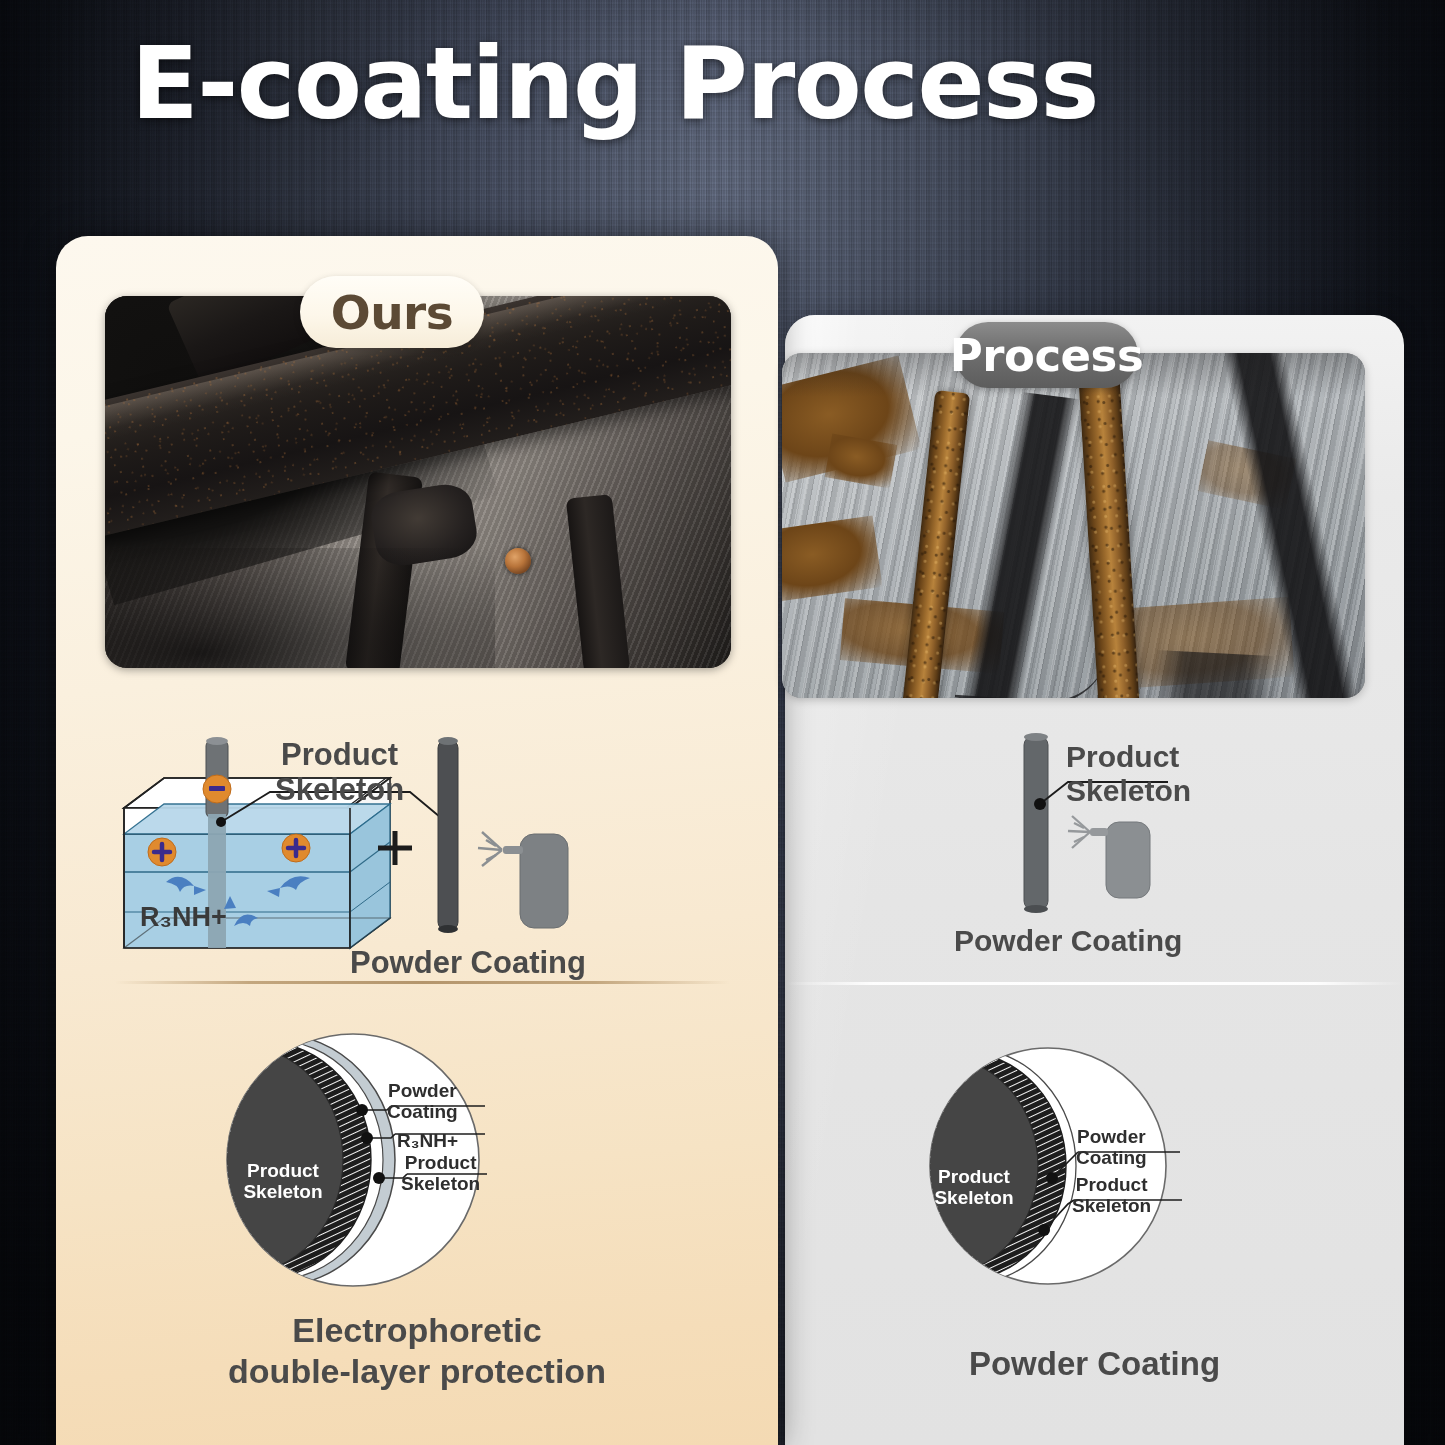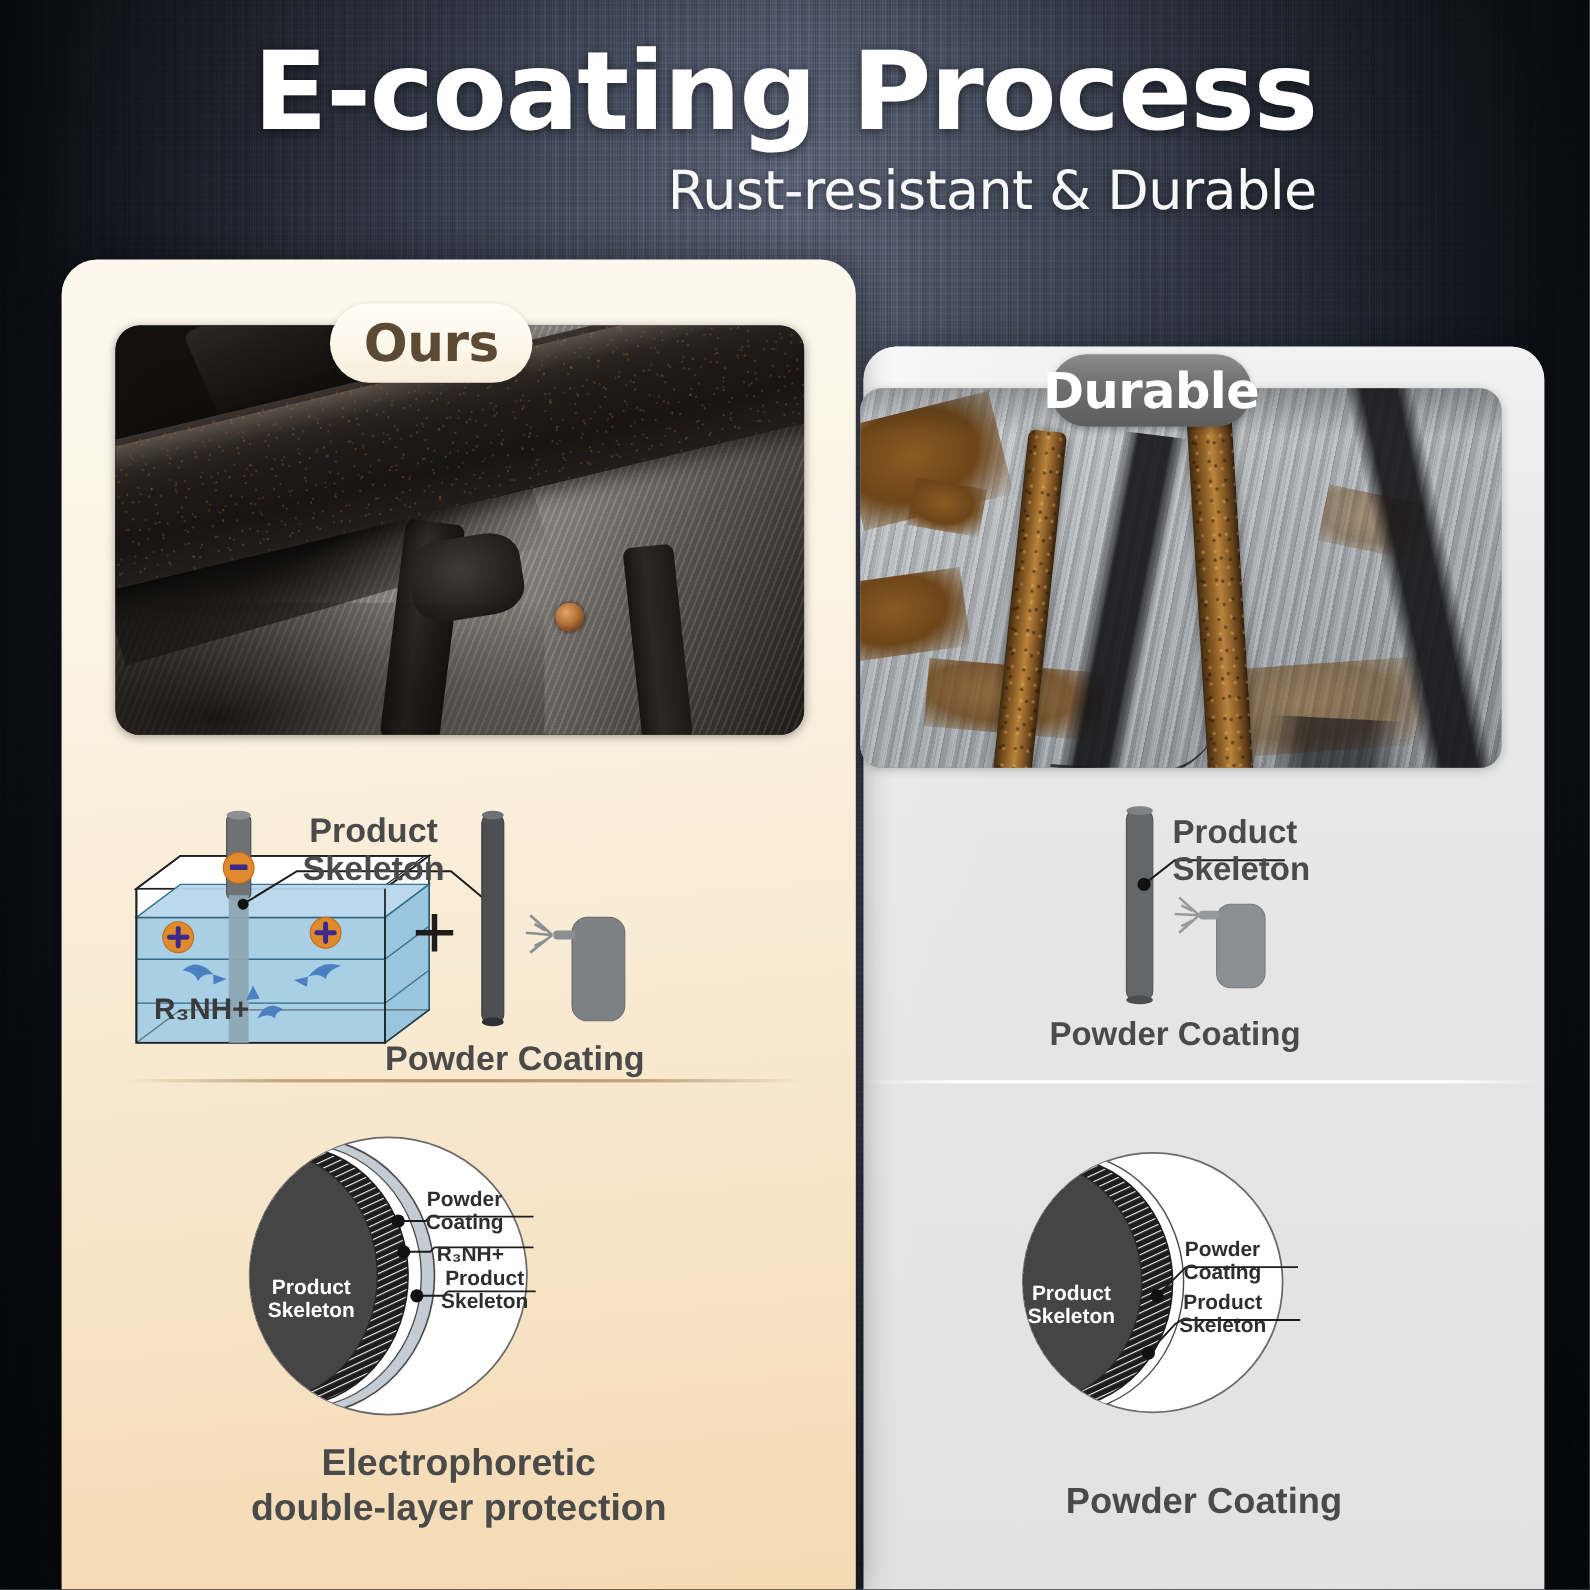--- a/index.html
+++ b/index.html
@@ -38,21 +38,21 @@
         rgba(255,255,255,0.02) 1px, rgba(255,255,255,0.02) 3px,
         rgba(0,0,0,0.04) 3px, rgba(0,0,0,0.04) 6px);
     mix-blend-mode: overlay;
   }
   #bg-vig {
     position: absolute; inset: 0;
     background: radial-gradient(ellipse 78% 70% at 50% 34%, rgba(0,0,0,0) 45%, rgba(0,0,0,0.55) 100%);
   }
 
   
-  #header { position: absolute; left: 0; top: 0; width: 1197px; height: 228px; text-align: right; }
+  #header { position: absolute; left: 16px; top: 0; width: 1197px; height: 228px; text-align: center; }
   #title {
     margin-top: 34px;
     font-size: 99px;
     font-weight: bold;
     letter-spacing: -1.5px;
     color: #ffffff;
     line-height: 1.0;
     text-shadow: 0 2px 10px rgba(0,0,0,0.55);
     font-family: "DejaVu Sans", sans-serif;
   }
@@ -307,21 +307,20 @@
 </head>
 <body>
 
 <div id="bg">
   <div id="bg-noise"></div>
   <div id="bg-vig"></div>
 </div>
 
 <div id="header">
   <div id="title">E-coating Process</div>
-  <div id="subtitle">Rust-resistant &amp; Durable</div>
 </div>
 
 <div id="panel-others">
   <div id="others-sheen"></div>
 </div>
 
 <div class="photo" id="photo-others">
   <div class="po-base"></div>
   <div class="po-woodtex"></div>
   <div class="po-rustpatch p1"></div>
@@ -355,21 +354,21 @@
   <div class="ph-joint"></div>
   <div class="ph-bar-main">
     <div class="ph-bar-spec"></div>
     <div class="ph-bar-grit"></div>
   </div>
   <div class="ph-screw"></div>
   <div class="ph-bot-dark"></div>
 </div>
 
 <div class="badge" id="badge-ours">Ours</div>
-<div class="badge" id="badge-others">Durable</div>
+<div class="badge" id="badge-others">Process</div>
 
 <div class="divider" id="divider-ours"></div>
 <div class="divider" id="divider-others"></div>
 
 <div class="diagram" id="diagram-ours-process" style="left:110px; top:722px; width:640px; height:258px;">
   <svg width="640" height="258" viewBox="0 0 640 258">
 
     <polygon points="14,86 54,56 280,56 240,86" fill="#ffffff" stroke="#222" stroke-width="1.6"></polygon>
     <polygon points="240,86 280,56 276,56 236,86" fill="#f2f2f2" stroke="#222" stroke-width="1.2"></polygon>
     <polygon points="14,86 240,86 280,56 54,56" fill="none" stroke="#222" stroke-width="1.6"></polygon>

